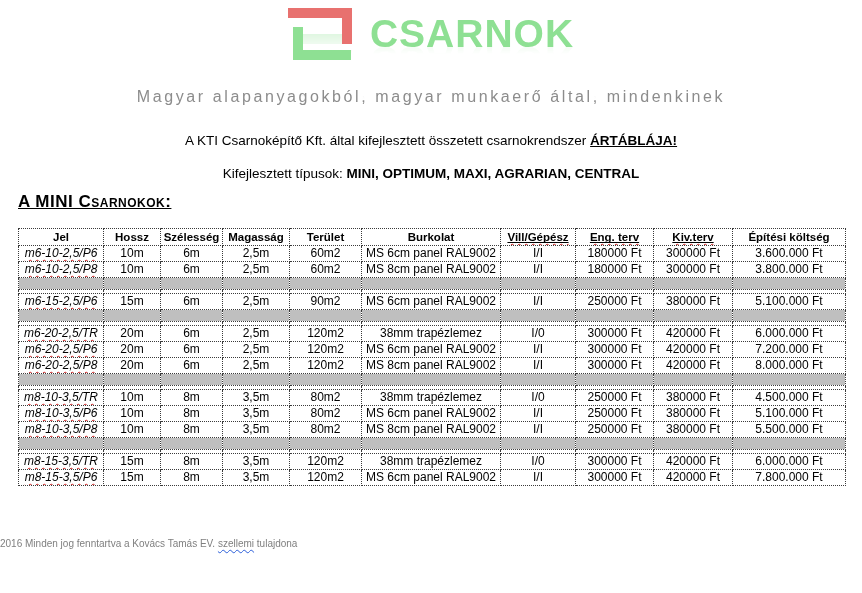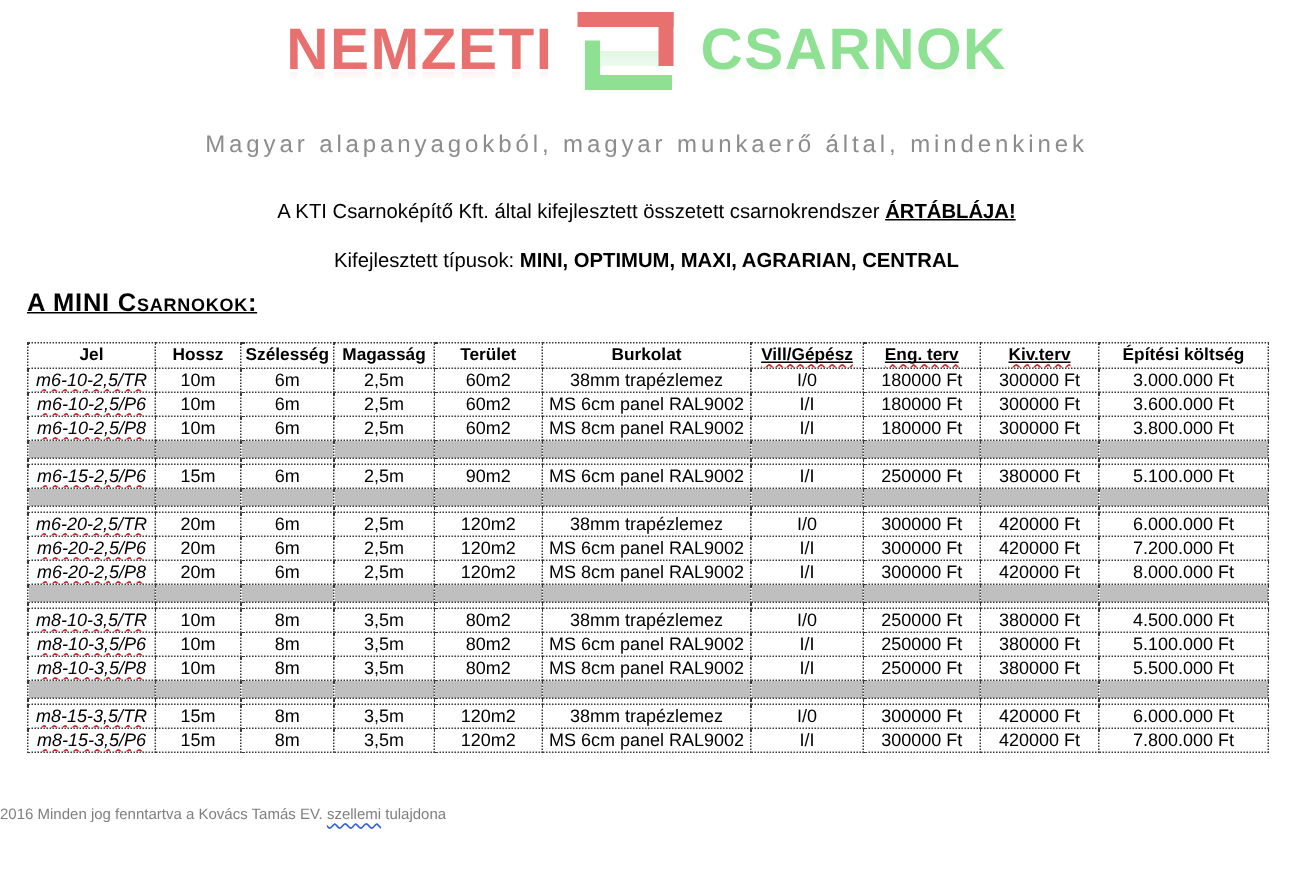--- a/index.html
+++ b/index.html
@@ -90,21 +90,20 @@
     text-decoration-skip-ink:none;text-underline-offset:2px;text-decoration-thickness:1px;
   }
 </style>
 </head>
 <body>
 
 <div class="page">
 
   <div class="logo-wrap">
     <div class="logo-row">
-      <span class="logo-word red">NEMZETI</span>
       <span class="logo-mark">
         <span class="mark-red"></span>
         <span class="mark-green"></span>
       </span>
       <span class="logo-word green">CSARNOK</span>
     </div>
   </div>
   <div class="tagline">Magyar alapanyagokból, magyar munkaerő által, mindenkinek</div>
 
   <div class="intro-line1"><span>A KTI Csarnoképítő Kft. által kifejlesztett összetett csarnokrendszer </span><span class="emph-underline">ÁRTÁBLÁJA!</span></div>
@@ -135,32 +134,20 @@
             <th>Terület</th>
             <th>Burkolat</th>
             <th><span class="hu"><span class="squiggle">Vill/Gépész</span></span></th>
             <th><span class="hu"><span class="squiggle">Eng. terv</span></span></th>
             <th><span class="hu"><span class="squiggle">Kiv.terv</span></span></th>
             <th>Építési költség</th>
           </tr>
         </thead>
       <tbody>
           <tr>
-            <td class="jel"><span class="squiggle">m6-10-2,5/TR</span></td>
-            <td>10m</td>
-            <td>6m</td>
-            <td>2,5m</td>
-            <td>60m2</td>
-            <td>38mm trapézlemez</td>
-            <td>I/0</td>
-            <td>180000 Ft</td>
-            <td>300000 Ft</td>
-            <td>3.000.000 Ft</td>
-          </tr>
-          <tr>
             <td class="jel"><span class="squiggle">m6-10-2,5/P6</span></td>
             <td>10m</td>
             <td>6m</td>
             <td>2,5m</td>
             <td>60m2</td>
             <td>MS 6cm panel RAL9002</td>
             <td>I/I</td>
             <td>180000 Ft</td>
             <td>300000 Ft</td>
             <td>3.600.000 Ft</td>

